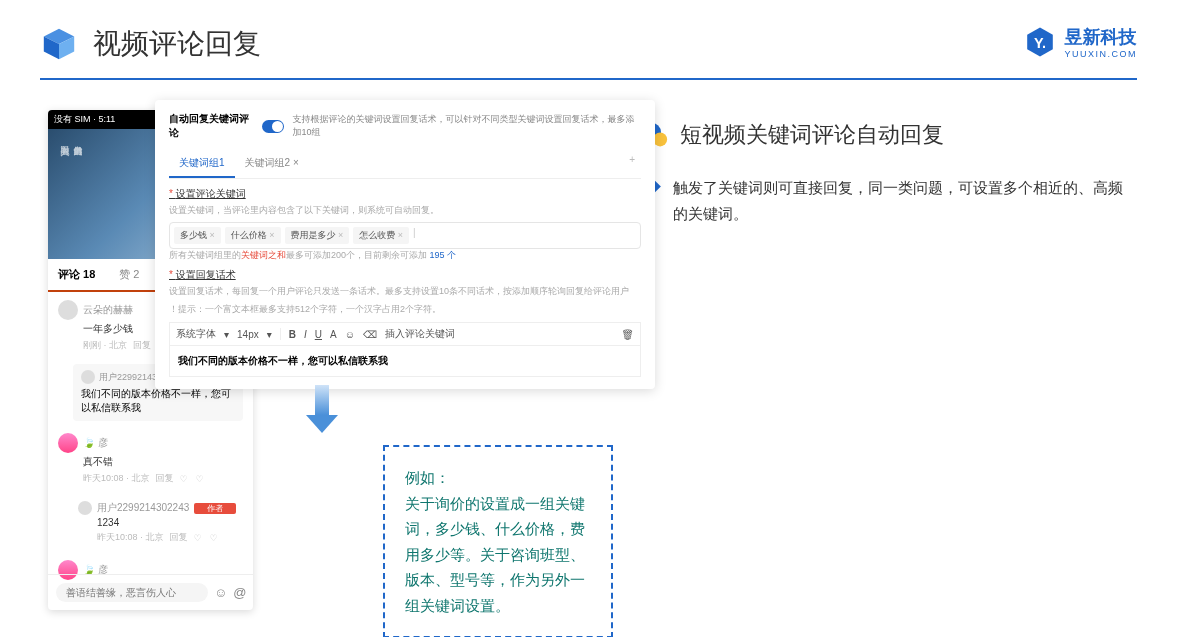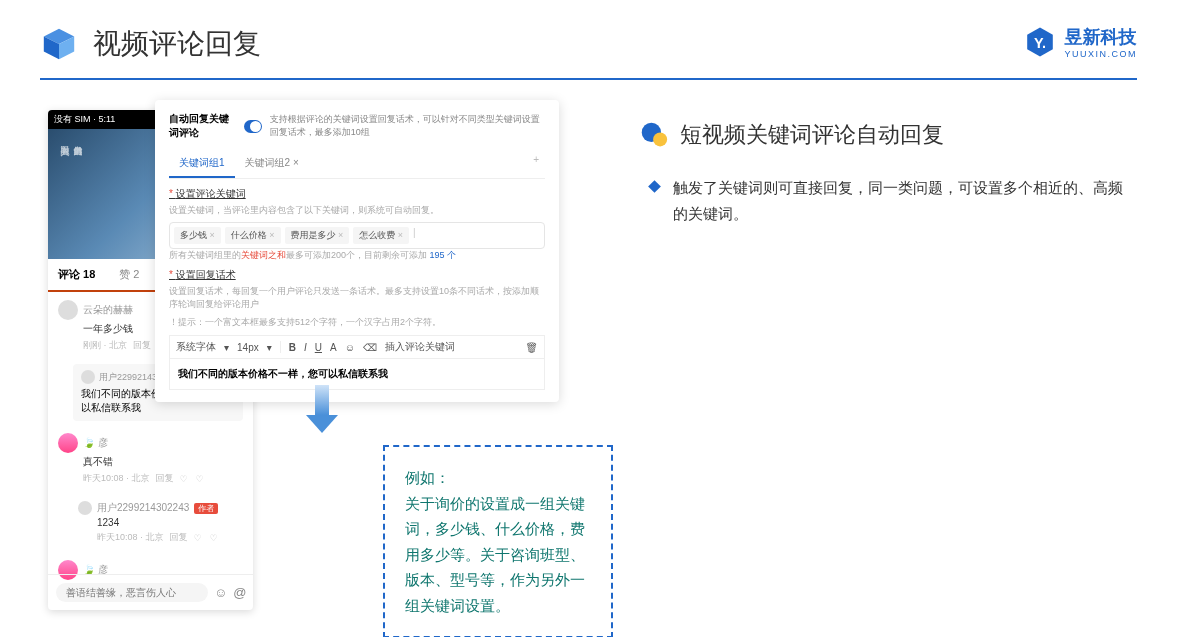--- a/index.html
+++ b/index.html
@@ -34,29 +34,29 @@
 .phone-video-text { position: absolute; top: 10px; left: 10px; color: #fff; font-size: 9px; writing-mode: vertical-rl; opacity: 0.7; }
 .phone-tabs { display: flex; border-bottom: 2px solid #c2410c; font-size: 11px; padding: 8px 10px; gap: 24px; color: #888; }
 .phone-tabs .active { color: #000; font-weight: 600; }
 .comment-item { padding: 8px 10px; font-size: 10px; }
 .comment-head { display: flex; align-items: center; gap: 5px; }
 .avatar { width: 20px; height: 20px; border-radius: 50%; background: #ddd; flex-shrink: 0; }
 .avatar.pink { background: linear-gradient(#f8c,#f48); }
 .comment-user { color: #999; font-size: 10px; }
 .comment-body { margin-left: 25px; color: #333; margin-top: 2px; }
 .comment-meta { margin-left: 25px; color: #bbb; font-size: 9px; margin-top: 3px; display: flex; gap: 6px; align-items: center; }
-.badge-author { background: #e74c3c; color: #fff; font-size: 8px; padding: 0 4px; border-radius: 2px; }
+.badge-author { background: #e74c3c; color: #fff; font-size: 8px; padding: 0 13px; border-radius: 2px; }
 .heart-row { float: right; color: #ccc; display: flex; gap: 8px; }
 .reply-bubble { margin: 4px 10px 4px 25px; background: #f7f7f7; border-radius: 4px; padding: 6px 8px; font-size: 10px; }
 .reply-bubble .rh { display:flex; align-items:center; gap:4px; color:#999; font-size:9px; margin-bottom:3px;}
 .input-bar { position: absolute; bottom: 0; left: 0; right: 0; padding: 8px; border-top: 1px solid #eee; display: flex; align-items: center; gap: 6px; }
 .input-bar input { flex: 1; border: none; background: #f5f5f5; border-radius: 12px; padding: 4px 10px; font-size: 10px; color: #999; }
 .input-icons { color: #888; font-size: 13px; display: flex; gap: 6px; }
 
-.config-panel { position: absolute; top: 0; left: 115px; width: 404px; background: #fff; box-shadow: 0 2px 12px rgba(0,0,0,0.15); border-radius: 4px; padding: 12px 14px; font-size: 10px; z-index: 2; }
+.config-panel { position: absolute; top: 0; left: 115px; width: 500px; background: #fff; box-shadow: 0 2px 12px rgba(0,0,0,0.15); border-radius: 4px; padding: 12px 14px; font-size: 10px; z-index: 2; }
 .cfg-row { display: flex; align-items: center; gap: 8px; margin-bottom: 10px; }
 .cfg-label { font-weight: 600; }
 .toggle { width: 24px; height: 13px; background: #2067c9; border-radius: 7px; position: relative; }
 .toggle::after { content:''; position: absolute; right: 1px; top: 1px; width: 11px; height: 11px; background: #fff; border-radius: 50%; }
 .cfg-help { color: #888; font-size: 9px; }
 .tab-strip { display: flex; border-bottom: 1px solid #eee; margin-bottom: 8px; justify-content: flex-end; }
 .tab-strip .tab { padding: 6px 10px; font-size: 10px; color: #888; cursor: pointer; }
 .tab-strip .tab.active { color: #2067c9; border-bottom: 2px solid #2067c9; }
 .tab-strip .plus { margin-left: auto; color: #bbb; padding: 4px 6px; }
 .field-label { color: #333; margin: 6px 0 3px; text-decoration: underline; }

